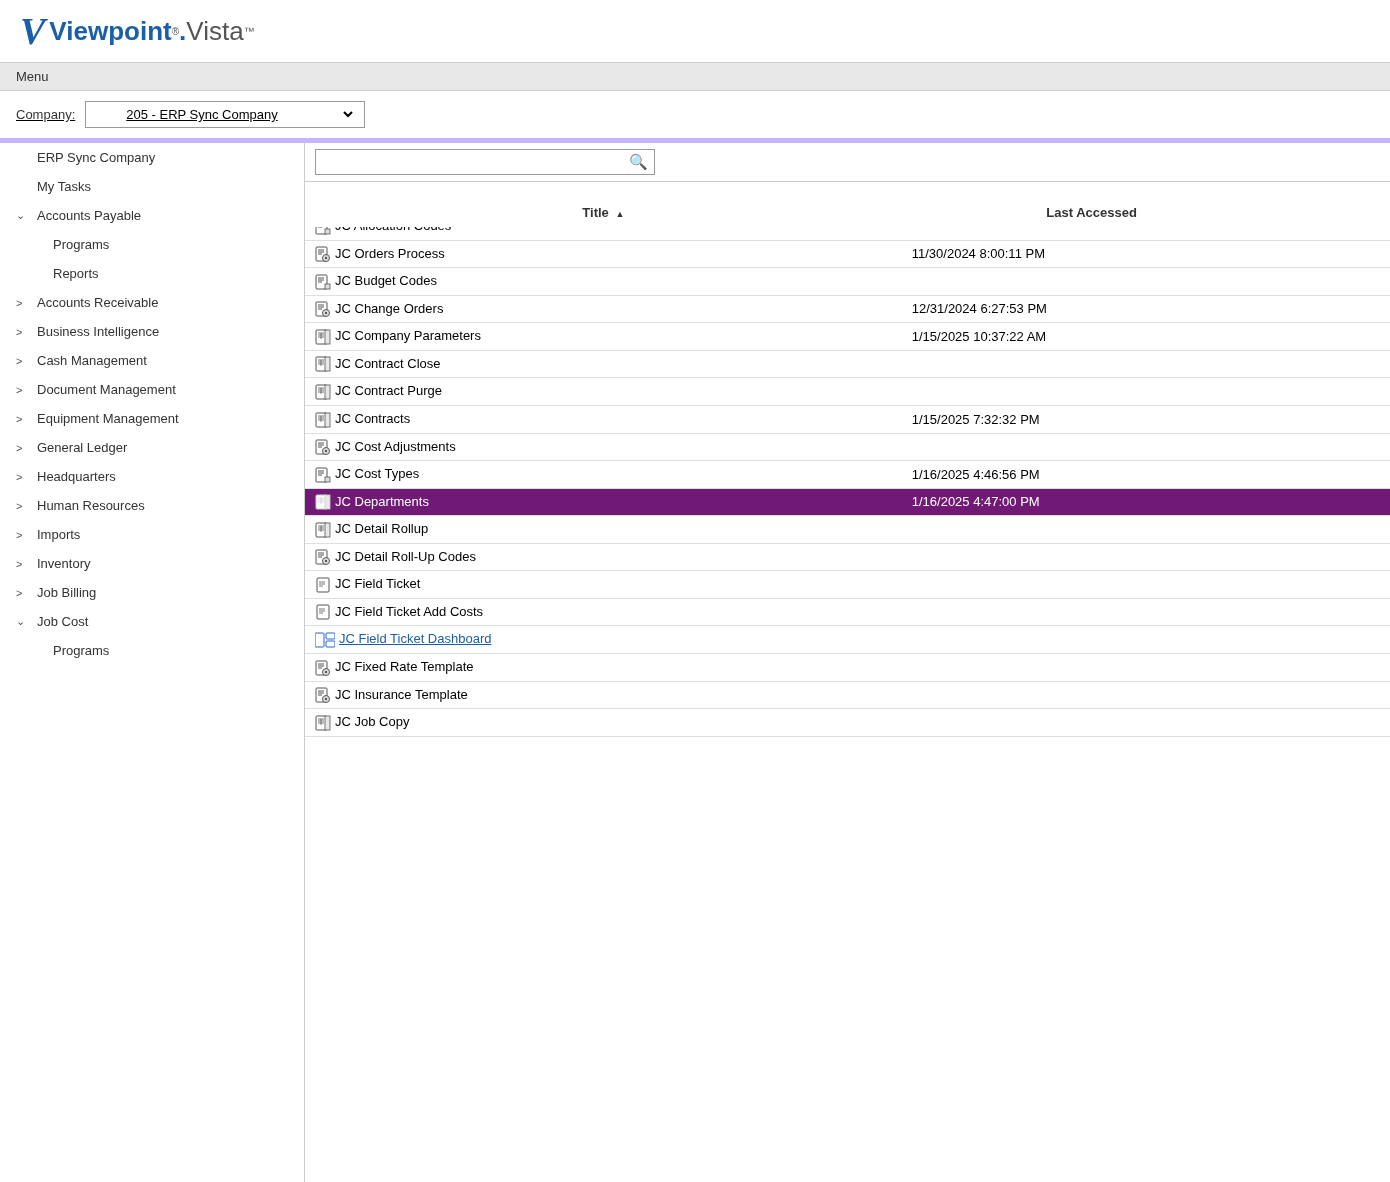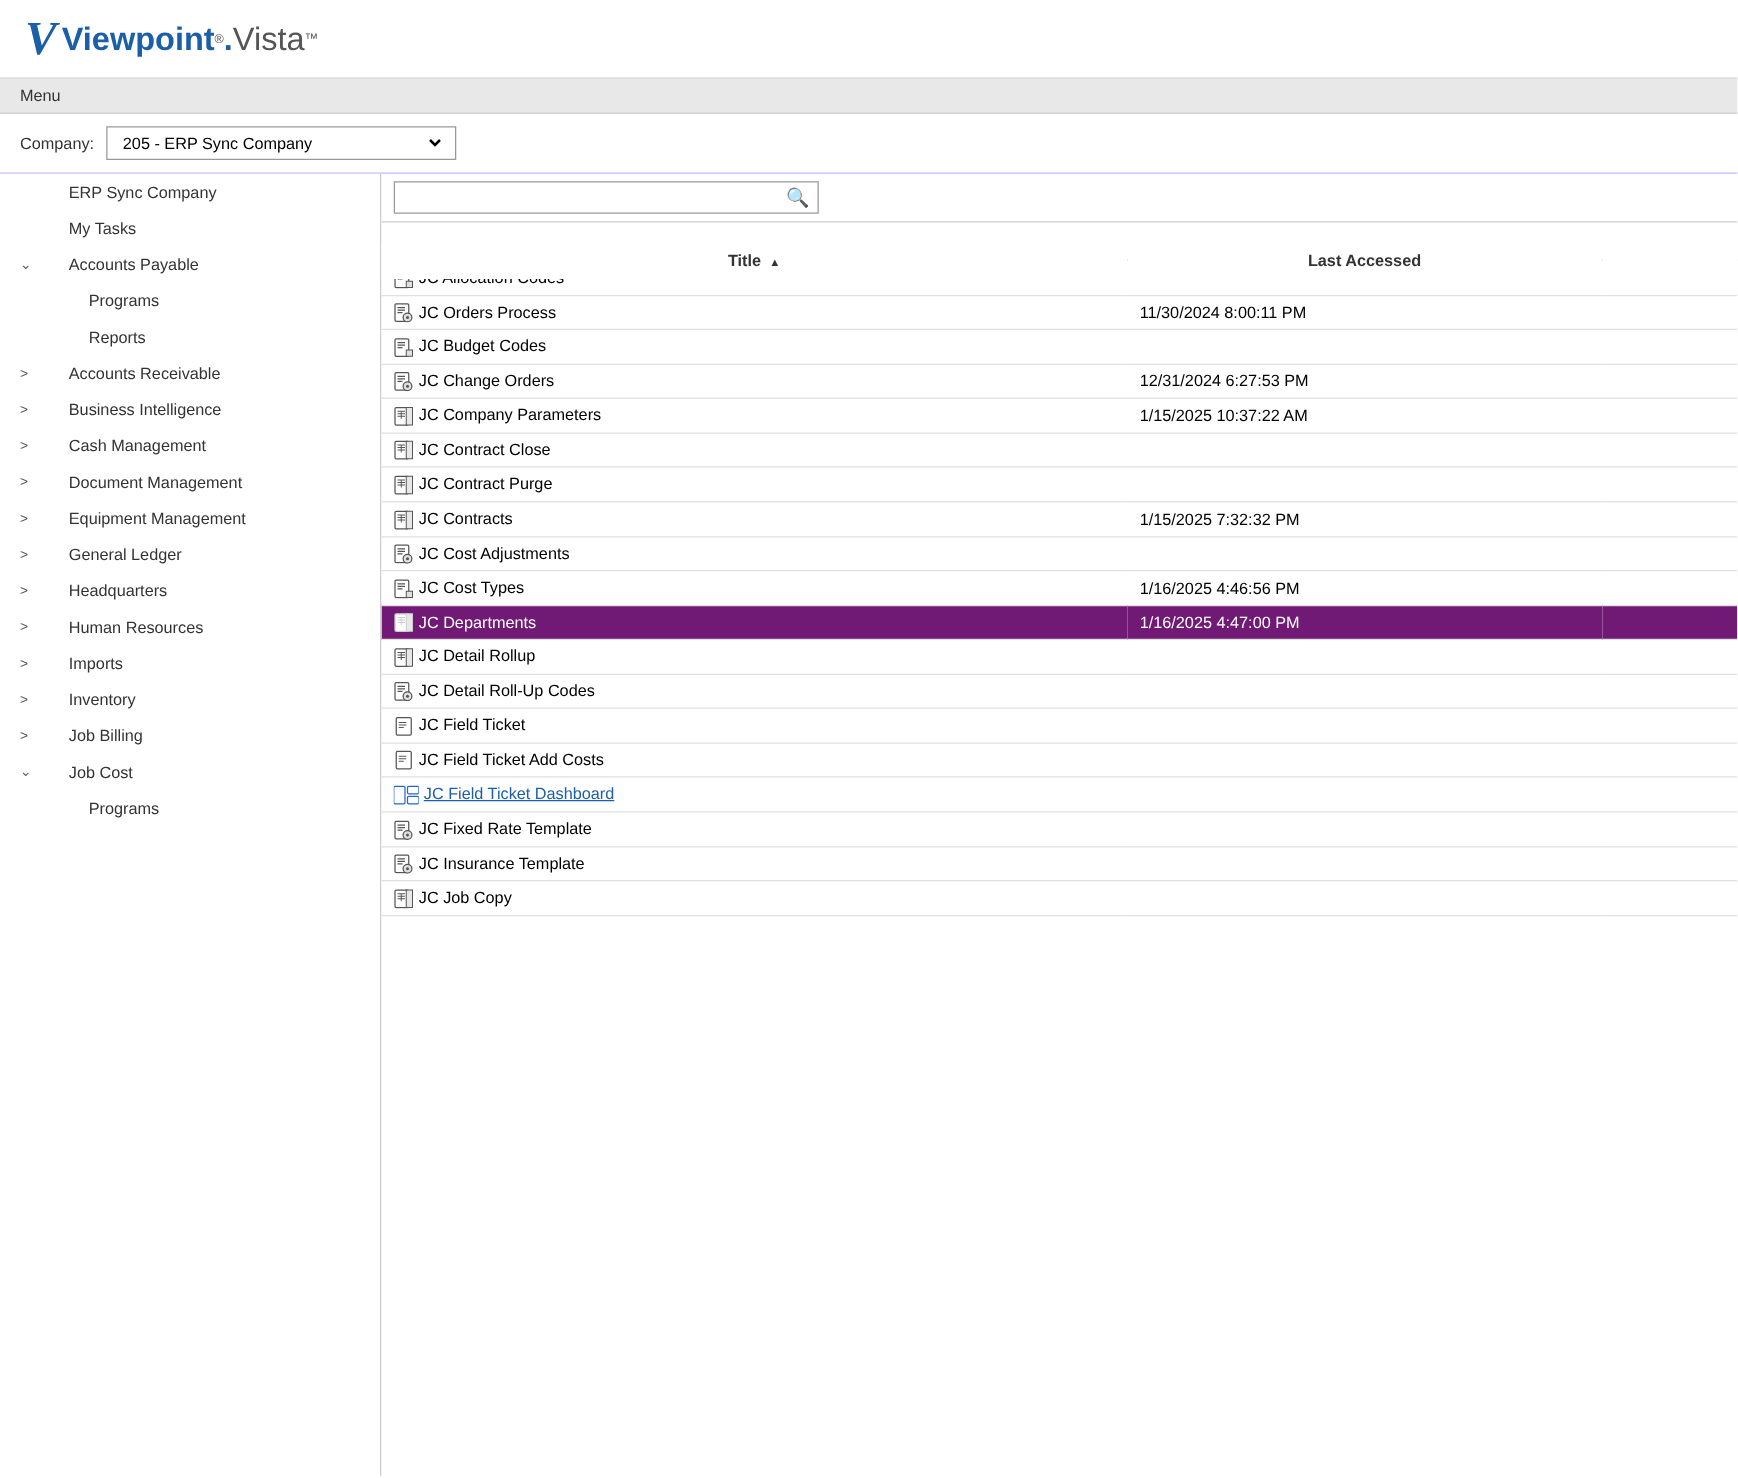--- a/index.html
+++ b/index.html
@@ -40,21 +40,22 @@
       color: #333;
       border-bottom: 1px solid #ccc;
     }
 
     
     .company-row {
       display: flex;
       align-items: center;
       padding: 10px 16px;
       gap: 10px;
-      border-bottom: 1px solid #c4b5fd;
+      border-bottom: 5px solid #c4b5fd;
+      text-decoration: underline;
     }
     .company-label {
       font-size: 13px;
       color: #333;
       white-space: nowrap;
     }
     .company-select {
       border: 1px solid #999;
       padding: 4px 8px;
       font-size: 13px;
@@ -65,20 +66,21 @@
       align-items: center;
       justify-content: space-between;
     }
     .company-select select {
       border: none;
       outline: none;
       font-size: 13px;
       width: 100%;
       background: transparent;
       cursor: pointer;
+      margin-left: 28px;
     }
 
     
     .main-content {
       display: flex;
       height: calc(1182px - 140px);
     }
 
     
     .sidebar {
@@ -94,21 +96,21 @@
       height: 100%;
     }
 
     .sidebar-item {
       padding: 7px 16px;
       cursor: pointer;
       font-size: 13px;
       color: #333;
       display: flex;
       align-items: center;
-      gap: 21px;
+      gap: 3px;
     }
     .sidebar-item.level0 {
       font-weight: normal;
       padding-left: 16px;
     }
     .sidebar-item.level2 {
       padding-left: 32px;
     }
     .sidebar-chevron {
       font-size: 11px;

